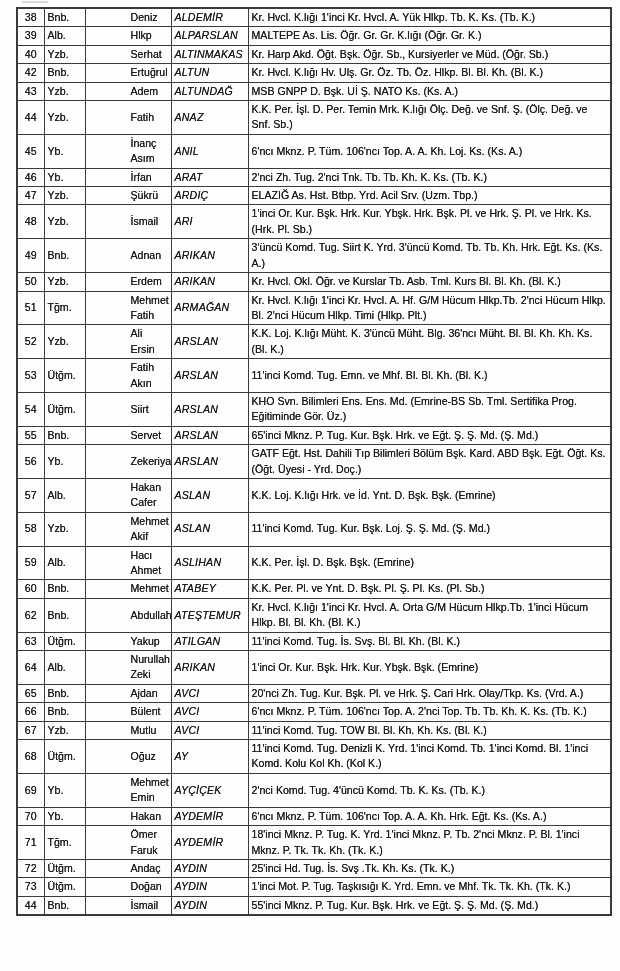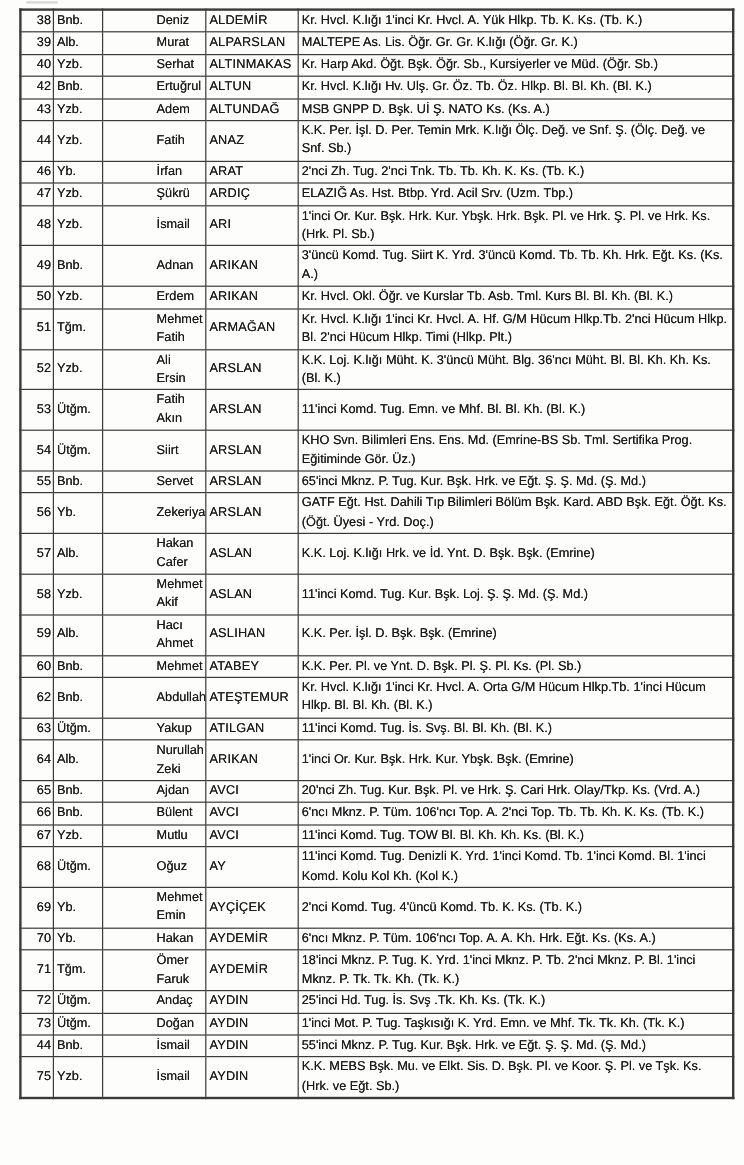--- a/index.html
+++ b/index.html
@@ -35,24 +35,24 @@
   td{
     border:1px solid var(--border);
     padding:1px 3px;
     font-size:10.6px;
     line-height:15.4px;
     vertical-align:middle;
     overflow:hidden;
     
     text-shadow:0 0 .4px rgba(0,0,0,.85);
   }
-  td.c-no{width:27px;text-align:right;padding:1px 1px;}
+  td.c-no{width:27px;text-align:center;padding:1px 1px;}
   td.c-rank{width:41px;}
   td.c-first{width:86px;padding-left:45px;}
-  td.c-last{width:77px;letter-spacing:.2px;}
+  td.c-last{width:77px;letter-spacing:.2px;font-style:italic;}
   td.c-duty{}
   tr{height:17px;}
 </style>
 </head>
 <body>
 
 <div class="page">
   <div class="scan-artifact"></div>
   <table class="personnel">
     <tbody id="tbody">
@@ -60,21 +60,21 @@
     <td class="c-no">38</td>
     <td class="c-rank">Bnb.</td>
     <td class="c-first">Deniz</td>
     <td class="c-last">ALDEMİR</td>
     <td class="c-duty">Kr. Hvcl. K.lığı 1'inci Kr. Hvcl. A. Yük Hlkp. Tb. K. Ks. (Tb. K.)</td>
   </tr>
 
   <tr>
     <td class="c-no">39</td>
     <td class="c-rank">Alb.</td>
-    <td class="c-first">Murat</td>
+    <td class="c-first">Hlkp</td>
     <td class="c-last">ALPARSLAN</td>
     <td class="c-duty">MALTEPE As. Lis. Öğr. Gr. Gr. K.lığı (Öğr. Gr. K.)</td>
   </tr>
 
   <tr>
     <td class="c-no">40</td>
     <td class="c-rank">Yzb.</td>
     <td class="c-first">Serhat</td>
     <td class="c-last">ALTINMAKAS</td>
     <td class="c-duty">Kr. Harp Akd. Öğt. Bşk. Öğr. Sb., Kursiyerler ve Müd. (Öğr. Sb.)</td>
@@ -98,20 +98,27 @@
   </tr>
 
   <tr>
     <td class="c-no">44</td>
     <td class="c-rank">Yzb.</td>
     <td class="c-first">Fatih</td>
     <td class="c-last">ANAZ</td>
     <td class="c-duty">K.K. Per. İşl. D. Per. Temin Mrk. K.lığı Ölç. Değ. ve Snf. Ş. (Ölç. Değ. ve Snf. Sb.)</td>
   </tr>
 
+  <tr>
+    <td class="c-no">45</td>
+    <td class="c-rank">Yb.</td>
+    <td class="c-first">İnanç Asım</td>
+    <td class="c-last">ANIL</td>
+    <td class="c-duty">6'ncı Mknz. P. Tüm. 106'ncı Top. A. A. Kh. Loj. Ks. (Ks. A.)</td>
+  </tr>
 
   <tr>
     <td class="c-no">46</td>
     <td class="c-rank">Yb.</td>
     <td class="c-first">İrfan</td>
     <td class="c-last">ARAT</td>
     <td class="c-duty">2'nci Zh. Tug. 2'nci Tnk. Tb. Tb. Kh. K. Ks. (Tb. K.)</td>
   </tr>
 
   <tr>
@@ -324,22 +331,15 @@
   </tr>
 
   <tr>
     <td class="c-no">44</td>
     <td class="c-rank">Bnb.</td>
     <td class="c-first">İsmail</td>
     <td class="c-last">AYDIN</td>
     <td class="c-duty">55'inci Mknz. P. Tug. Kur. Bşk. Hrk. ve Eğt. Ş. Ş. Md. (Ş. Md.)</td>
   </tr>
 
-  <tr>
-    <td class="c-no">75</td>
-    <td class="c-rank">Yzb.</td>
-    <td class="c-first">İsmail</td>
-    <td class="c-last">AYDIN</td>
-    <td class="c-duty">K.K. MEBS Bşk. Mu. ve Elkt. Sis. D. Bşk. Pl. ve Koor. Ş. Pl. ve Tşk. Ks. (Hrk. ve Eğt. Sb.)</td>
-  </tr>
 </tbody>
   </table>
 </div>
 
 </body></html>

